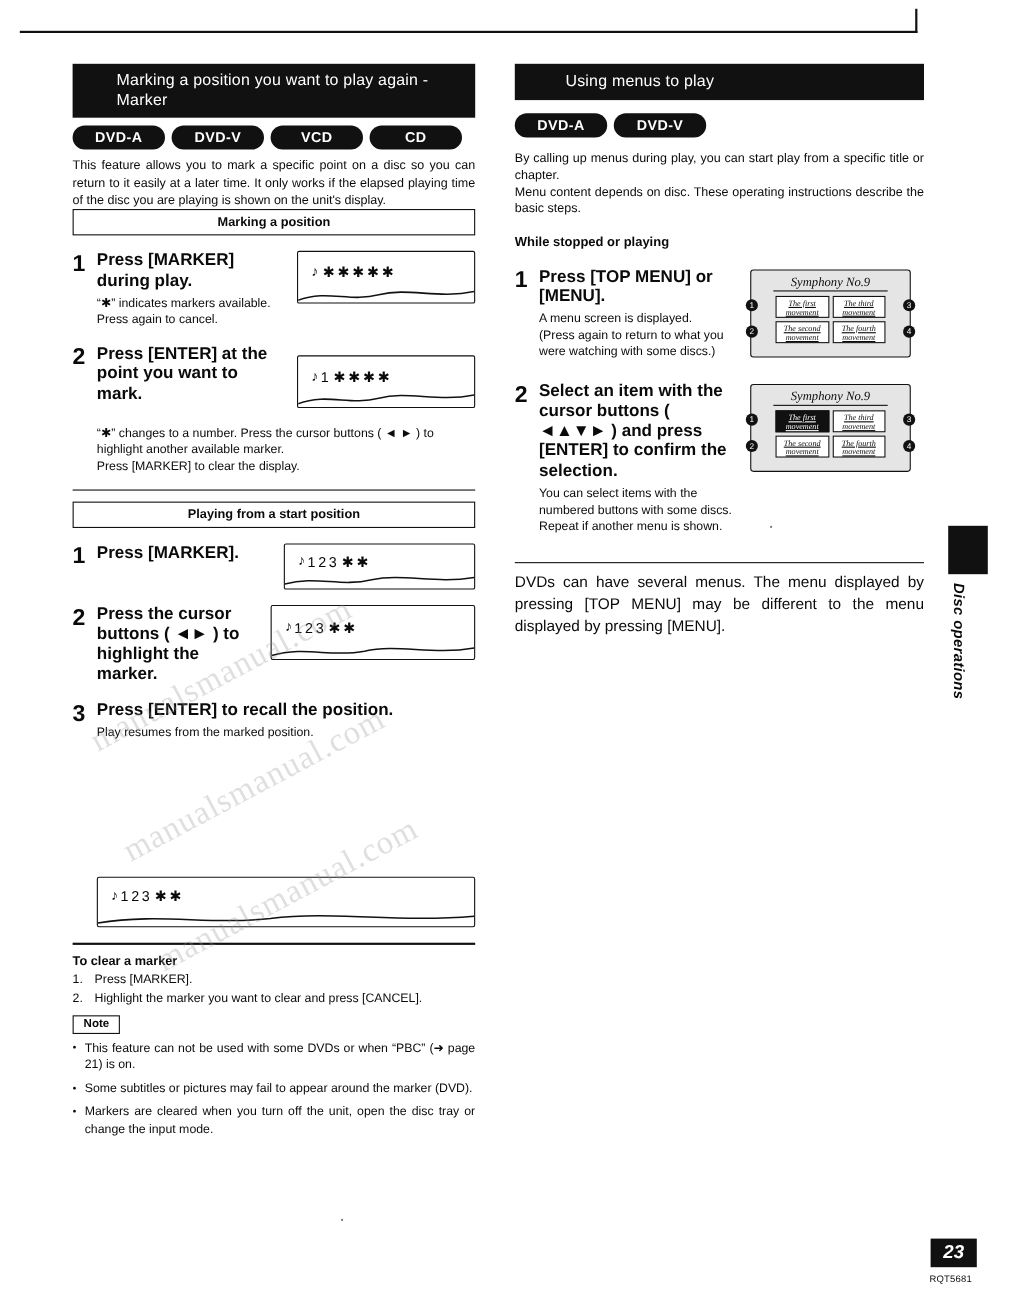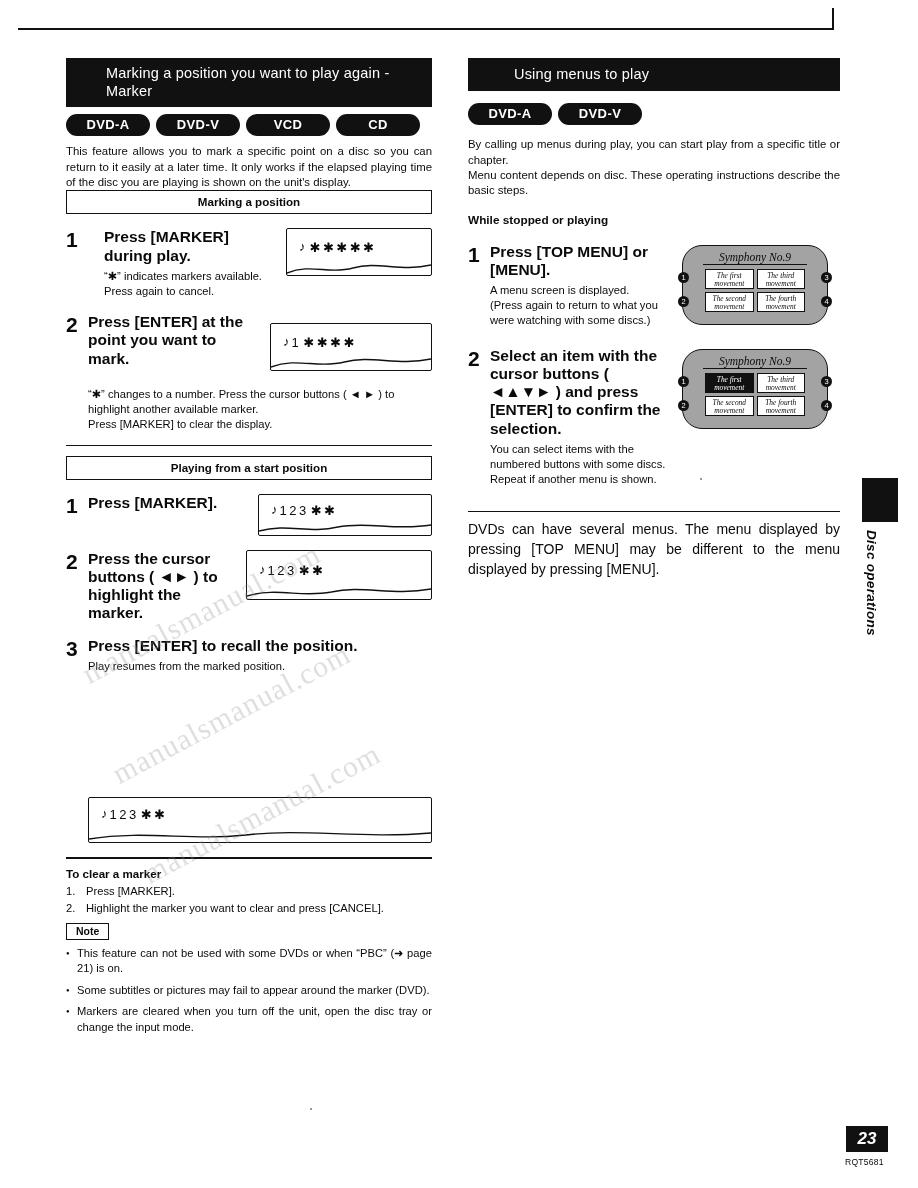--- a/index.html
+++ b/index.html
@@ -206,24 +206,24 @@
   }
   .hr-thick {
     border-top: 2px solid #111;
     margin-top: 14px;
   }
 
   
   .tv-screen {
     position: relative;
     border: 1.6px solid #111;
-    border-radius: 20px;
+    border-radius: 3px;
     width: 146px;
     height: 80px;
-    background: #a3a3a3;
+    background: #e5e5e5;
     padding: 4px 16px;
     box-sizing: border-box;
   }
   .tv-title {
     text-align: center;
     font-family: "Liberation Serif", serif;
     font-style: italic;
     font-size: 11.5px;
     border-bottom: 1px solid #111;
     padding-bottom: 1px;
@@ -239,20 +239,21 @@
     border: 1px solid #111;
     font-family: "Liberation Serif", serif;
     font-style: italic;
     font-size: 7.4px;
     line-height: 1.15;
     text-align: center;
     padding: 2px 0 2px 0;
     height: 20px;
     box-sizing: border-box;
     background: #fff;
+    text-decoration: underline;
   }
   .tv-cell.sel {
     background: #111;
     color: #fff;
   }
   .tv-dot {
     position: absolute;
     width: 11px; height: 11px;
     border-radius: 50%;
     background: #111;
@@ -371,21 +372,21 @@
 
     <div class="body-text">This feature allows you to mark a specific point on a disc so you can return to it easily at a later time. It only works if the elapsed playing time of the disc you are playing is shown on the unit's display.</div>
 
     <div class="subhead-box">Marking a position</div>
 
     
     <div class="step">
       <div class="step-num">1</div>
       <div class="step-body">
         <div style="display:flex; gap:10px;">
-          <div style="flex:0 0 172px;margin-left:16px;">
+          <div style="flex:0 0 172px;">
             <div class="step-title">Press [MARKER] during play.</div>
             <div class="step-sub" style="white-space:pre-line;">“✱” indicates markers available.
 Press again to cancel.</div>
           </div>
           <div style="flex:1 1 auto;">
             <div class="display-panel">
               <div class="dp-inner">
                 <span class="dp-icon">♪</span>
                 <span class="dp-stars"></span>
                 <span class="dp-stars">✱✱✱✱✱</span>

